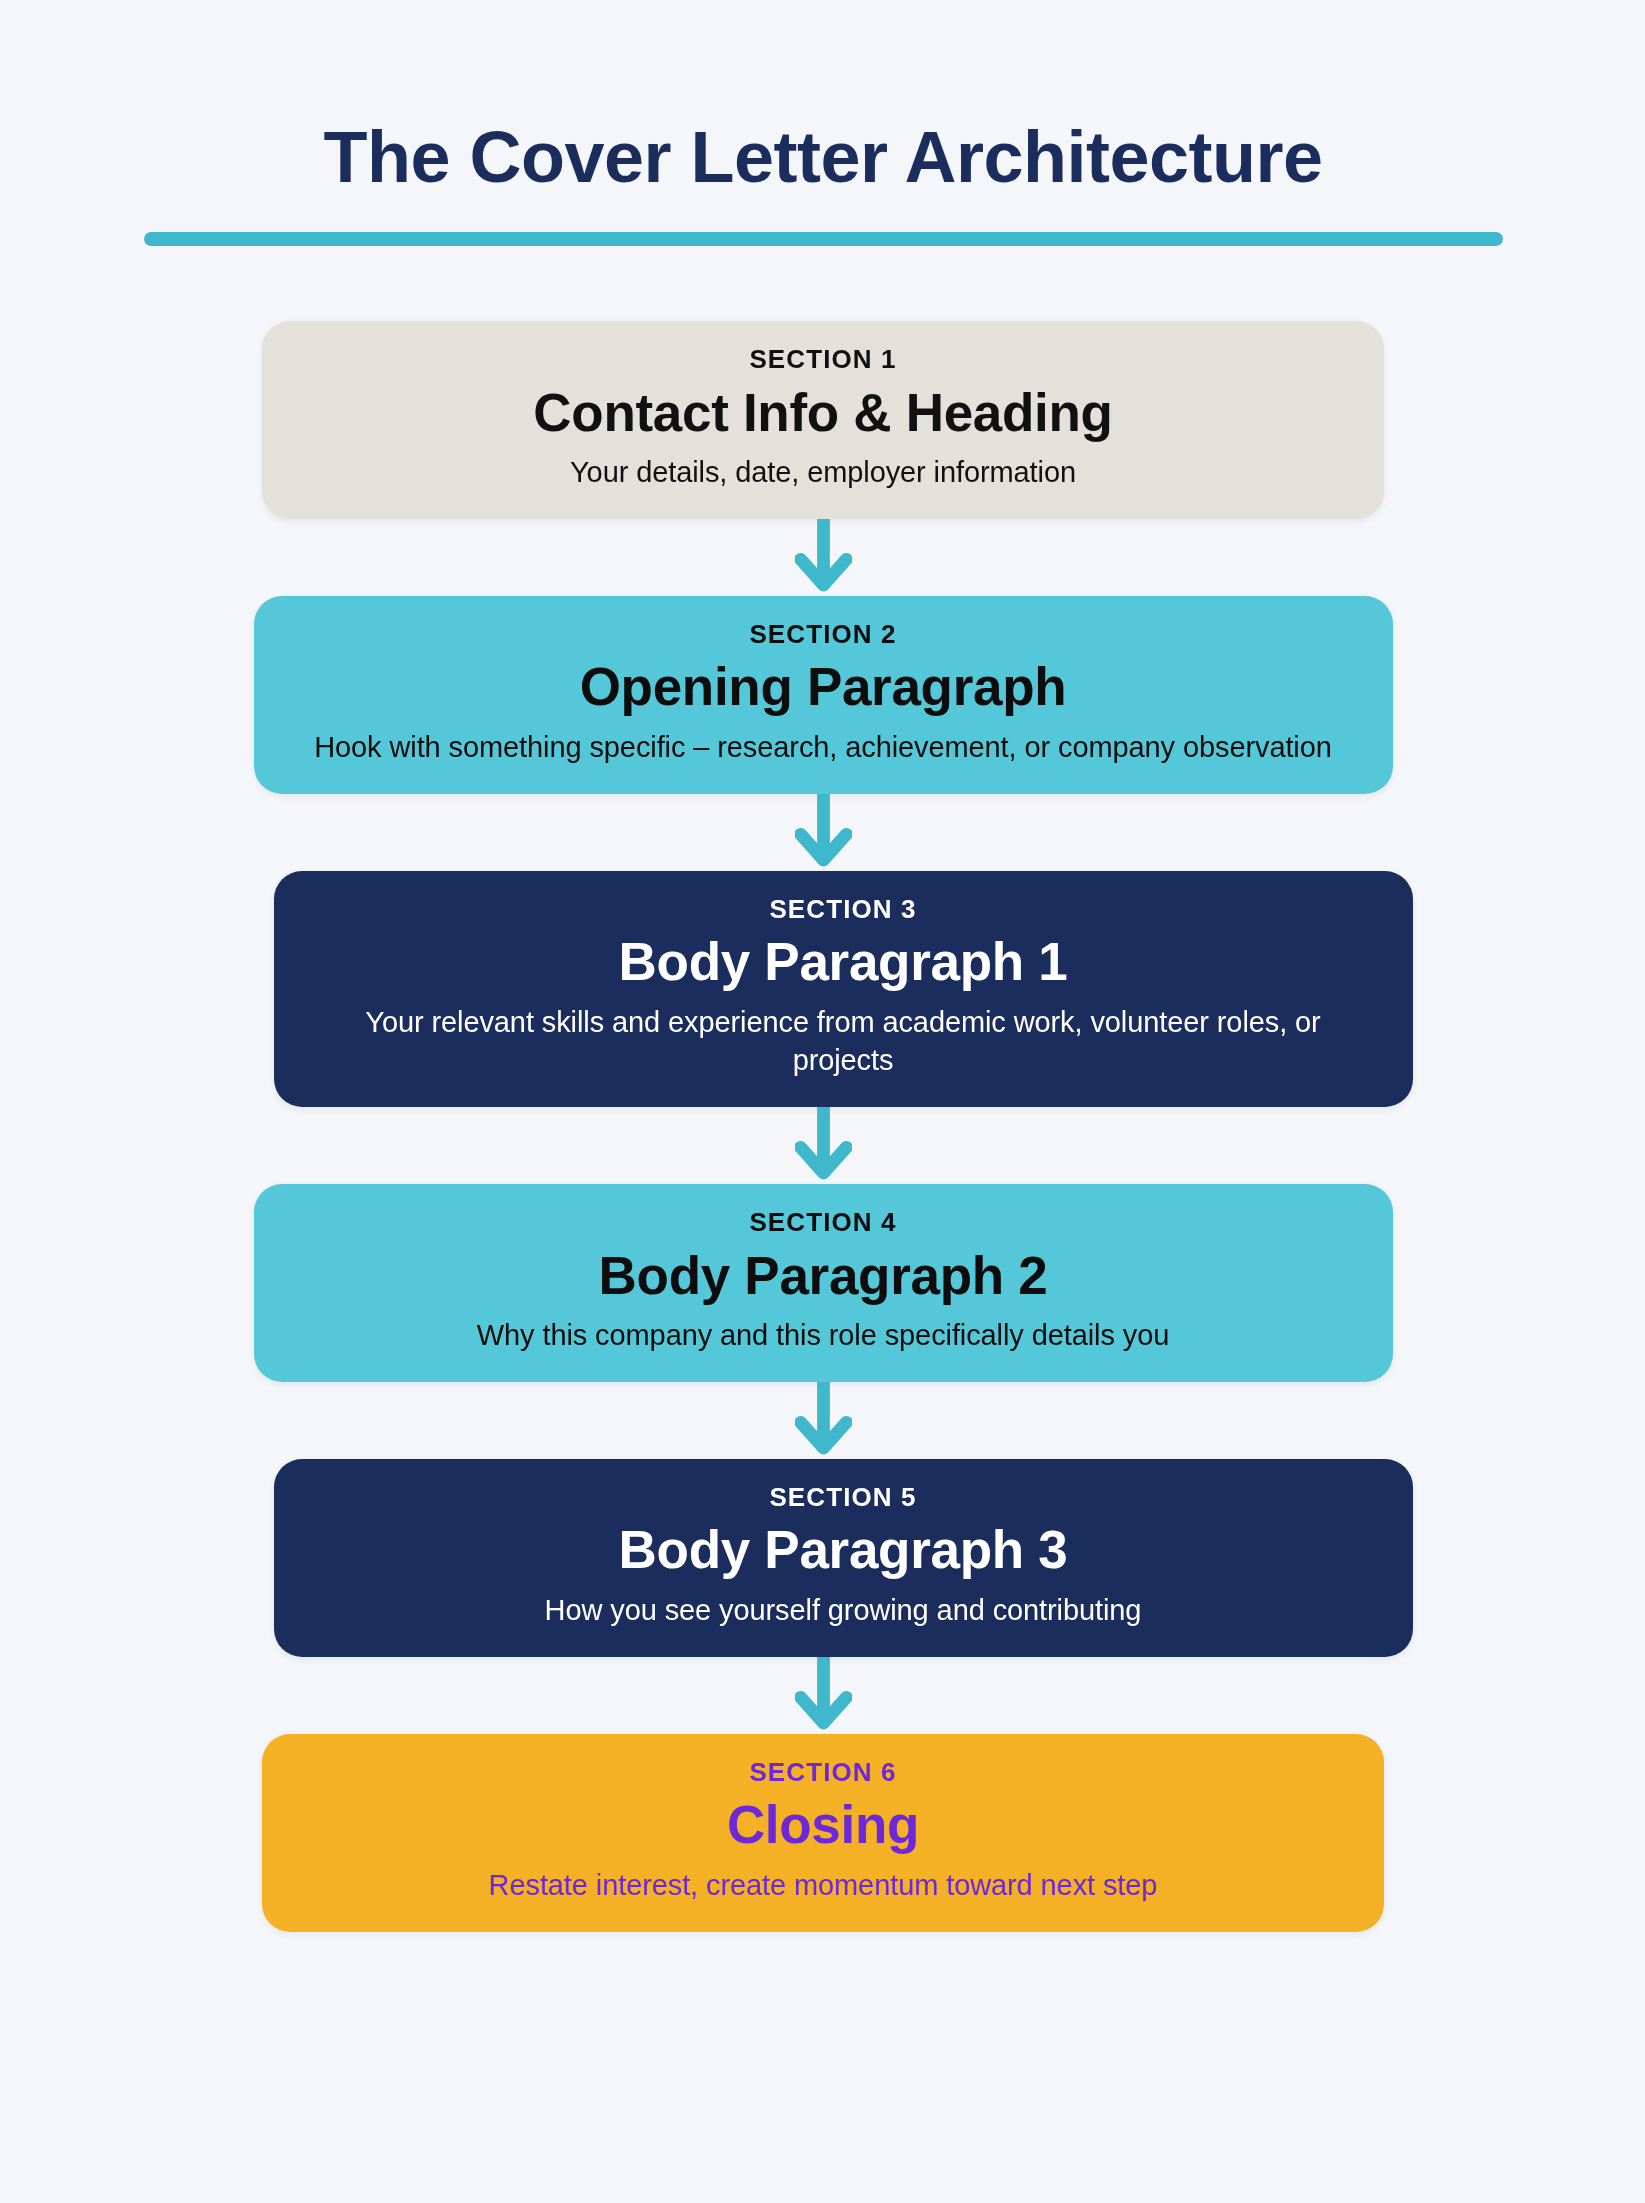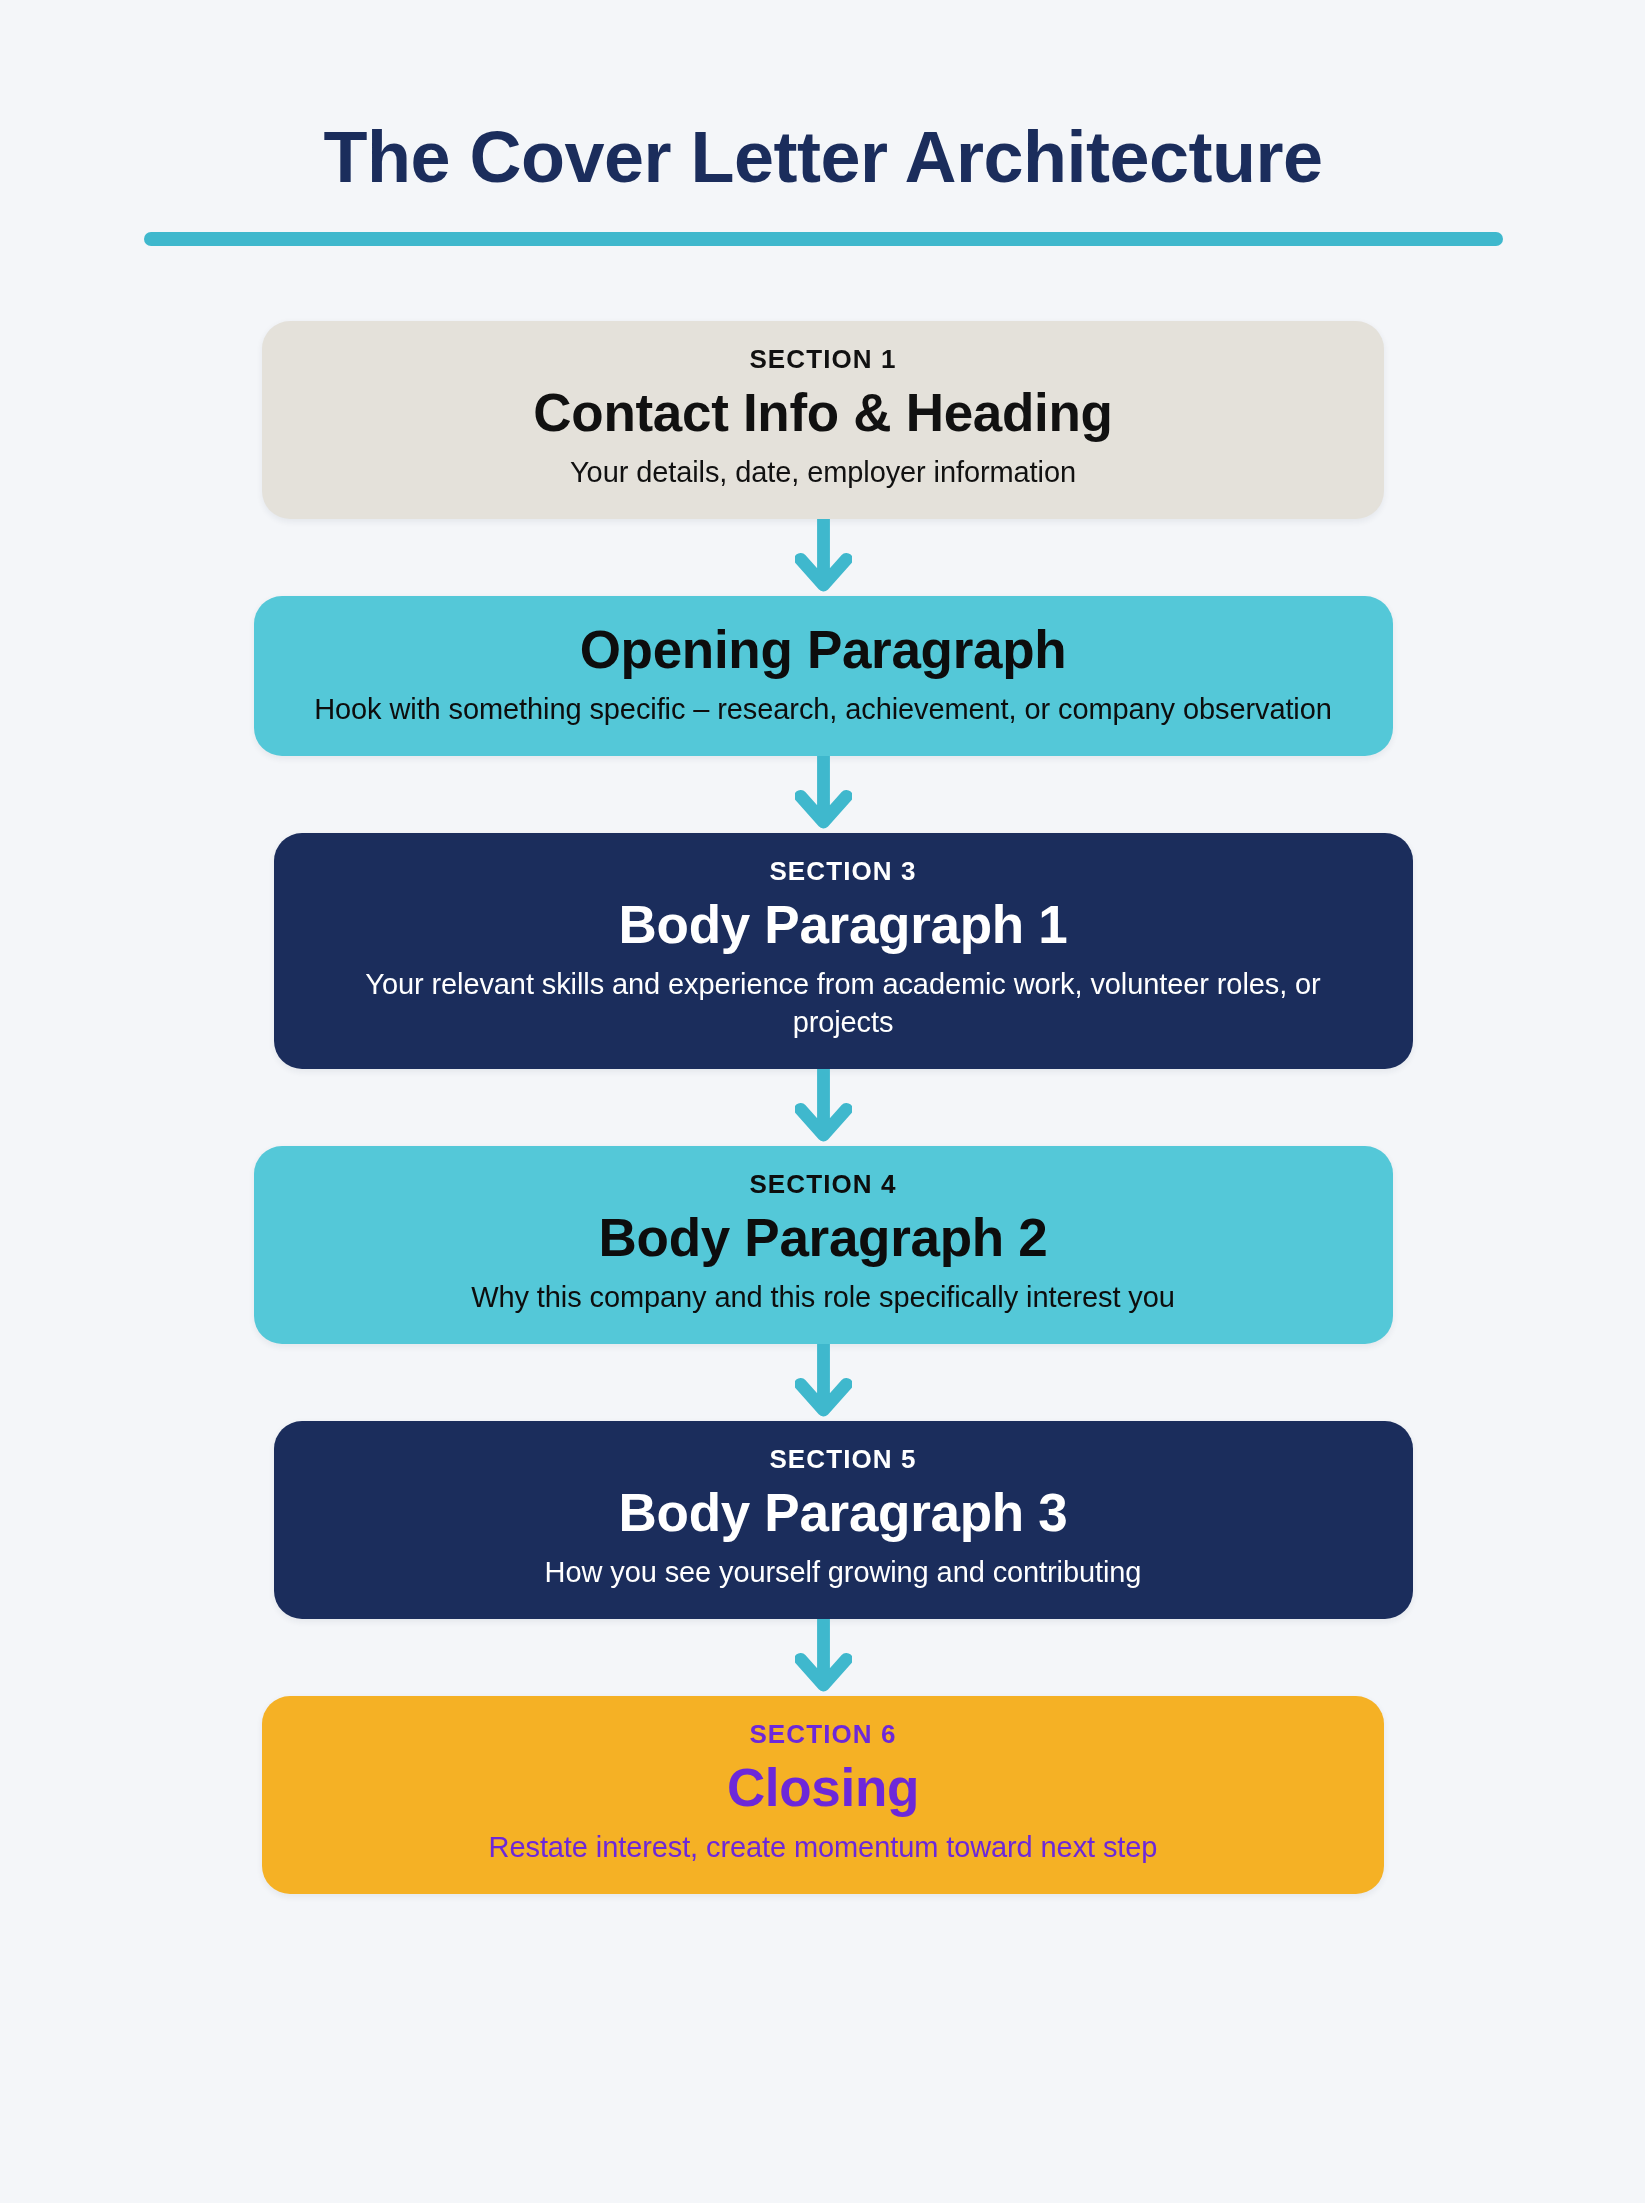--- a/index.html
+++ b/index.html
@@ -120,20 +120,21 @@
       <div class="card-desc">Your details, date, employer information</div>
     </div>
 
     <div class="connector">
       <svg width="57" height="77" viewBox="0 0 62 84">
         <path d="M31 0 L31 62 M6 44 L31 72 L56 44" stroke="#3fb8cd" stroke-width="14" fill="none" stroke-linecap="round" stroke-linejoin="round"></path>
       </svg>
     </div>
 
     <div class="card theme-teal">
+      <div class="card-eyebrow">SECTION 2</div>
       <div class="card-title">Opening Paragraph</div>
       <div class="card-desc">Hook with something specific – research, achievement, or company observation</div>
     </div>
 
     <div class="connector">
       <svg width="57" height="77" viewBox="0 0 62 84">
         <path d="M31 0 L31 62 M6 44 L31 72 L56 44" stroke="#3fb8cd" stroke-width="14" fill="none" stroke-linecap="round" stroke-linejoin="round"></path>
       </svg>
     </div>
 
@@ -145,21 +146,21 @@
 
     <div class="connector">
       <svg width="57" height="77" viewBox="0 0 62 84">
         <path d="M31 0 L31 62 M6 44 L31 72 L56 44" stroke="#3fb8cd" stroke-width="14" fill="none" stroke-linecap="round" stroke-linejoin="round"></path>
       </svg>
     </div>
 
     <div class="card theme-teal">
       <div class="card-eyebrow">SECTION 4</div>
       <div class="card-title">Body Paragraph 2</div>
-      <div class="card-desc">Why this company and this role specifically interest you</div>
+      <div class="card-desc">Why this company and this role specifically details you</div>
     </div>
 
     <div class="connector">
       <svg width="57" height="77" viewBox="0 0 62 84">
         <path d="M31 0 L31 62 M6 44 L31 72 L56 44" stroke="#3fb8cd" stroke-width="14" fill="none" stroke-linecap="round" stroke-linejoin="round"></path>
       </svg>
     </div>
 
     <div class="card theme-navy">
       <div class="card-eyebrow">SECTION 5</div>

